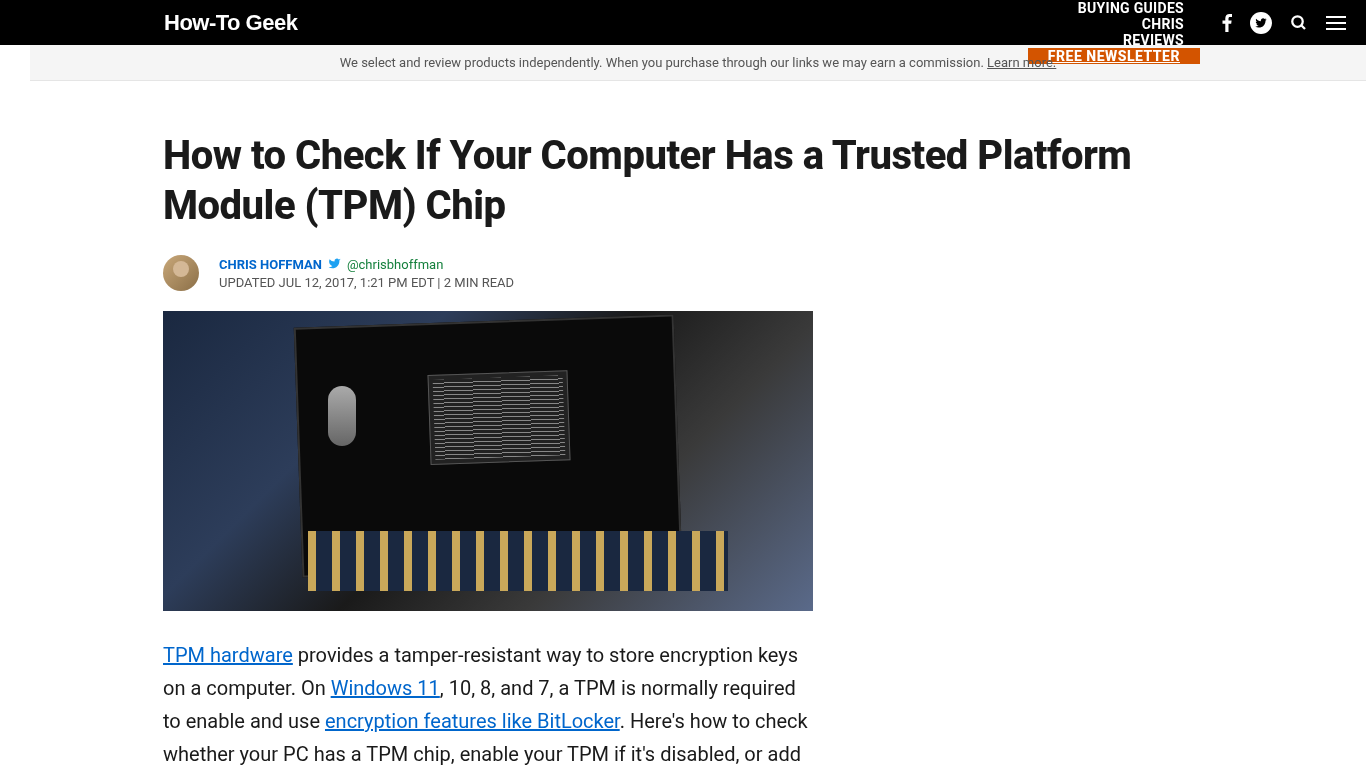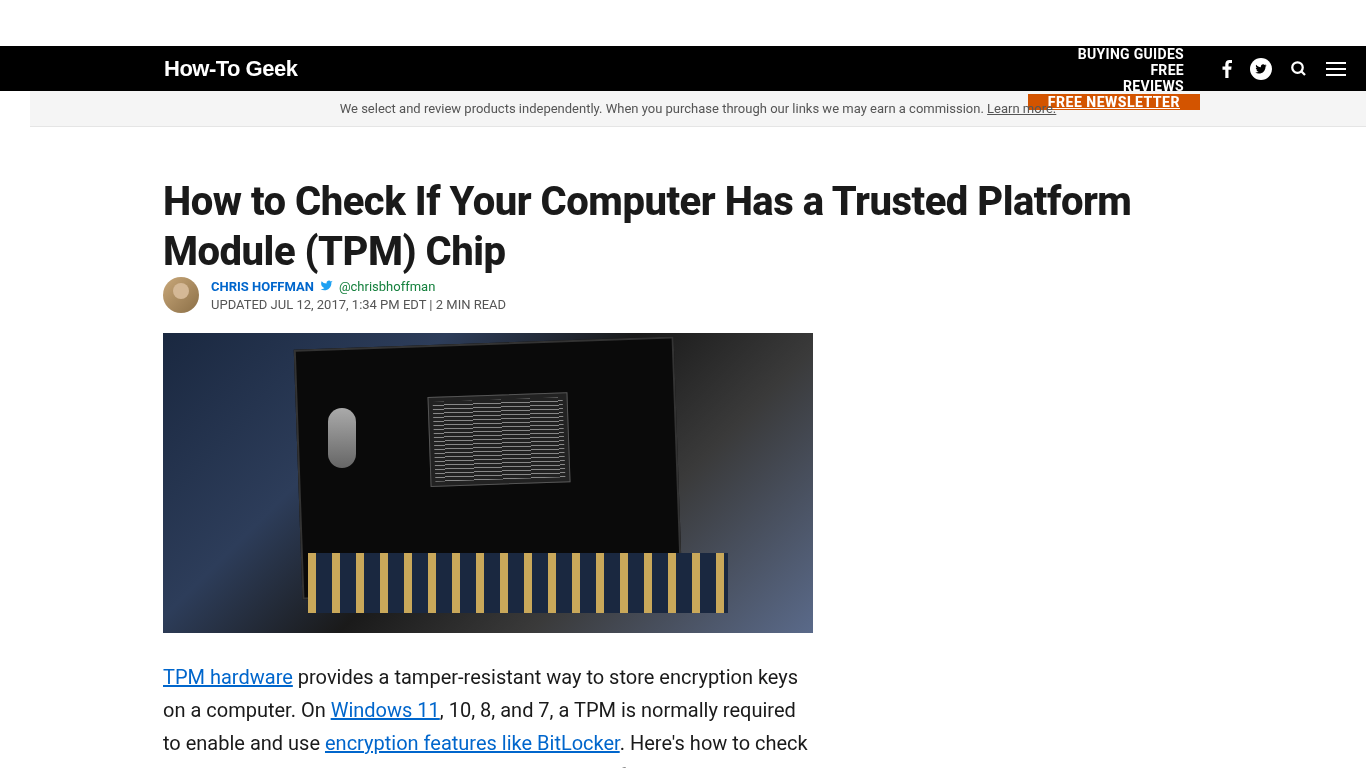--- a/index.html
+++ b/index.html
@@ -12,21 +12,20 @@
       background: #fff;
       color: #1a1a1a;
       width: 1366px;
     }
     .top-nav {
       background: #000;
       height: 45px;
       display: flex;
       align-items: center;
       padding: 0 0 0 164px;
-      margin-top: 46px;
     }
     .logo {
       font-family: "Arial Black", Arial, sans-serif;
       font-size: 22px;
       font-weight: 900;
       color: #fff;
       letter-spacing: -0.5px;
       margin-right: auto;
     }
     .nav-links {
@@ -100,26 +99,27 @@
     .article-container {
       max-width: 1040px;
       margin: 0 auto;
       padding: 50px 0 0 0;
     }
     .article-title {
       font-size: 40px;
       font-weight: 800;
       line-height: 1.25;
       color: #1a1a1a;
+      margin-bottom: 24px;
       letter-spacing: -0.5px;
     }
     .author-row {
       display: flex;
       align-items: center;
-      gap: 12px;
+      gap: 20px;
       margin-bottom: 20px;
     }
     .avatar {
       width: 36px;
       height: 36px;
       border-radius: 50%;
       background: linear-gradient(135deg, #c9a87a 0%, #8b6f47 100%);
       flex-shrink: 0;
       position: relative;
       overflow: hidden;
@@ -233,21 +233,21 @@
       line-height: 1.65;
     }
   </style>
 </head>
 <body>
 
 <nav class="top-nav">
   <div class="logo">How-To Geek</div>
   <div class="nav-links">
     <div class="nav-link">BUYING GUIDES</div>
-    <div class="nav-link">FREE</div>
+    <div class="nav-link">CHRIS</div>
     <div class="nav-link">REVIEWS</div>
     <div class="newsletter-btn">FREE NEWSLETTER</div>
   </div>
   <div class="nav-icons">
     <div class="nav-icon">
       <svg width="10" height="18" viewBox="0 0 10 18" fill="currentColor">
           <path d="M6.5 18V9.8h2.7l.4-3.2H6.5V4.6c0-.9.3-1.5 1.6-1.5H10V.1C9.7.1 8.7 0 7.5 0 5 0 3.3 1.5 3.3 4.3v2.3H.5v3.2h2.8V18h3.2z"></path>
         </svg>
     </div>
     <div class="nav-icon">
@@ -282,21 +282,21 @@
     <div class="author-meta">
       <div class="author-name-row">
         <span class="author-name">CHRIS HOFFMAN</span>
         <span class="twitter-mini">
           <svg width="13" height="13" viewBox="0 0 24 24" fill="#1da1f2">
               <path d="M23 3a10.9 10.9 0 0 1-3.14 1.53 4.48 4.48 0 0 0-7.86 3v1A10.66 10.66 0 0 1 3 4s-4 9 5 13a11.64 11.64 0 0 1-7 2c9 5 20 0 20-11.5a4.5 4.5 0 0 0-.08-.83A7.72 7.72 0 0 0 23 3z"></path>
             </svg>
         </span>
         <span class="twitter-handle">@chrisbhoffman</span>
       </div>
-      <div class="date-line">UPDATED JUL 12, 2017, 1:34 PM EDT | 2 MIN READ</div>
+      <div class="date-line">UPDATED JUL 12, 2017, 1:21 PM EDT | 2 MIN READ</div>
     </div>
   </div>
 
   <div class="article-body">
     <div class="hero-image">
       <div class="chip-board">
         <div class="chip-center"></div>
         <div class="chip-lines"></div>
       </div>
       <div class="crystal"></div>

